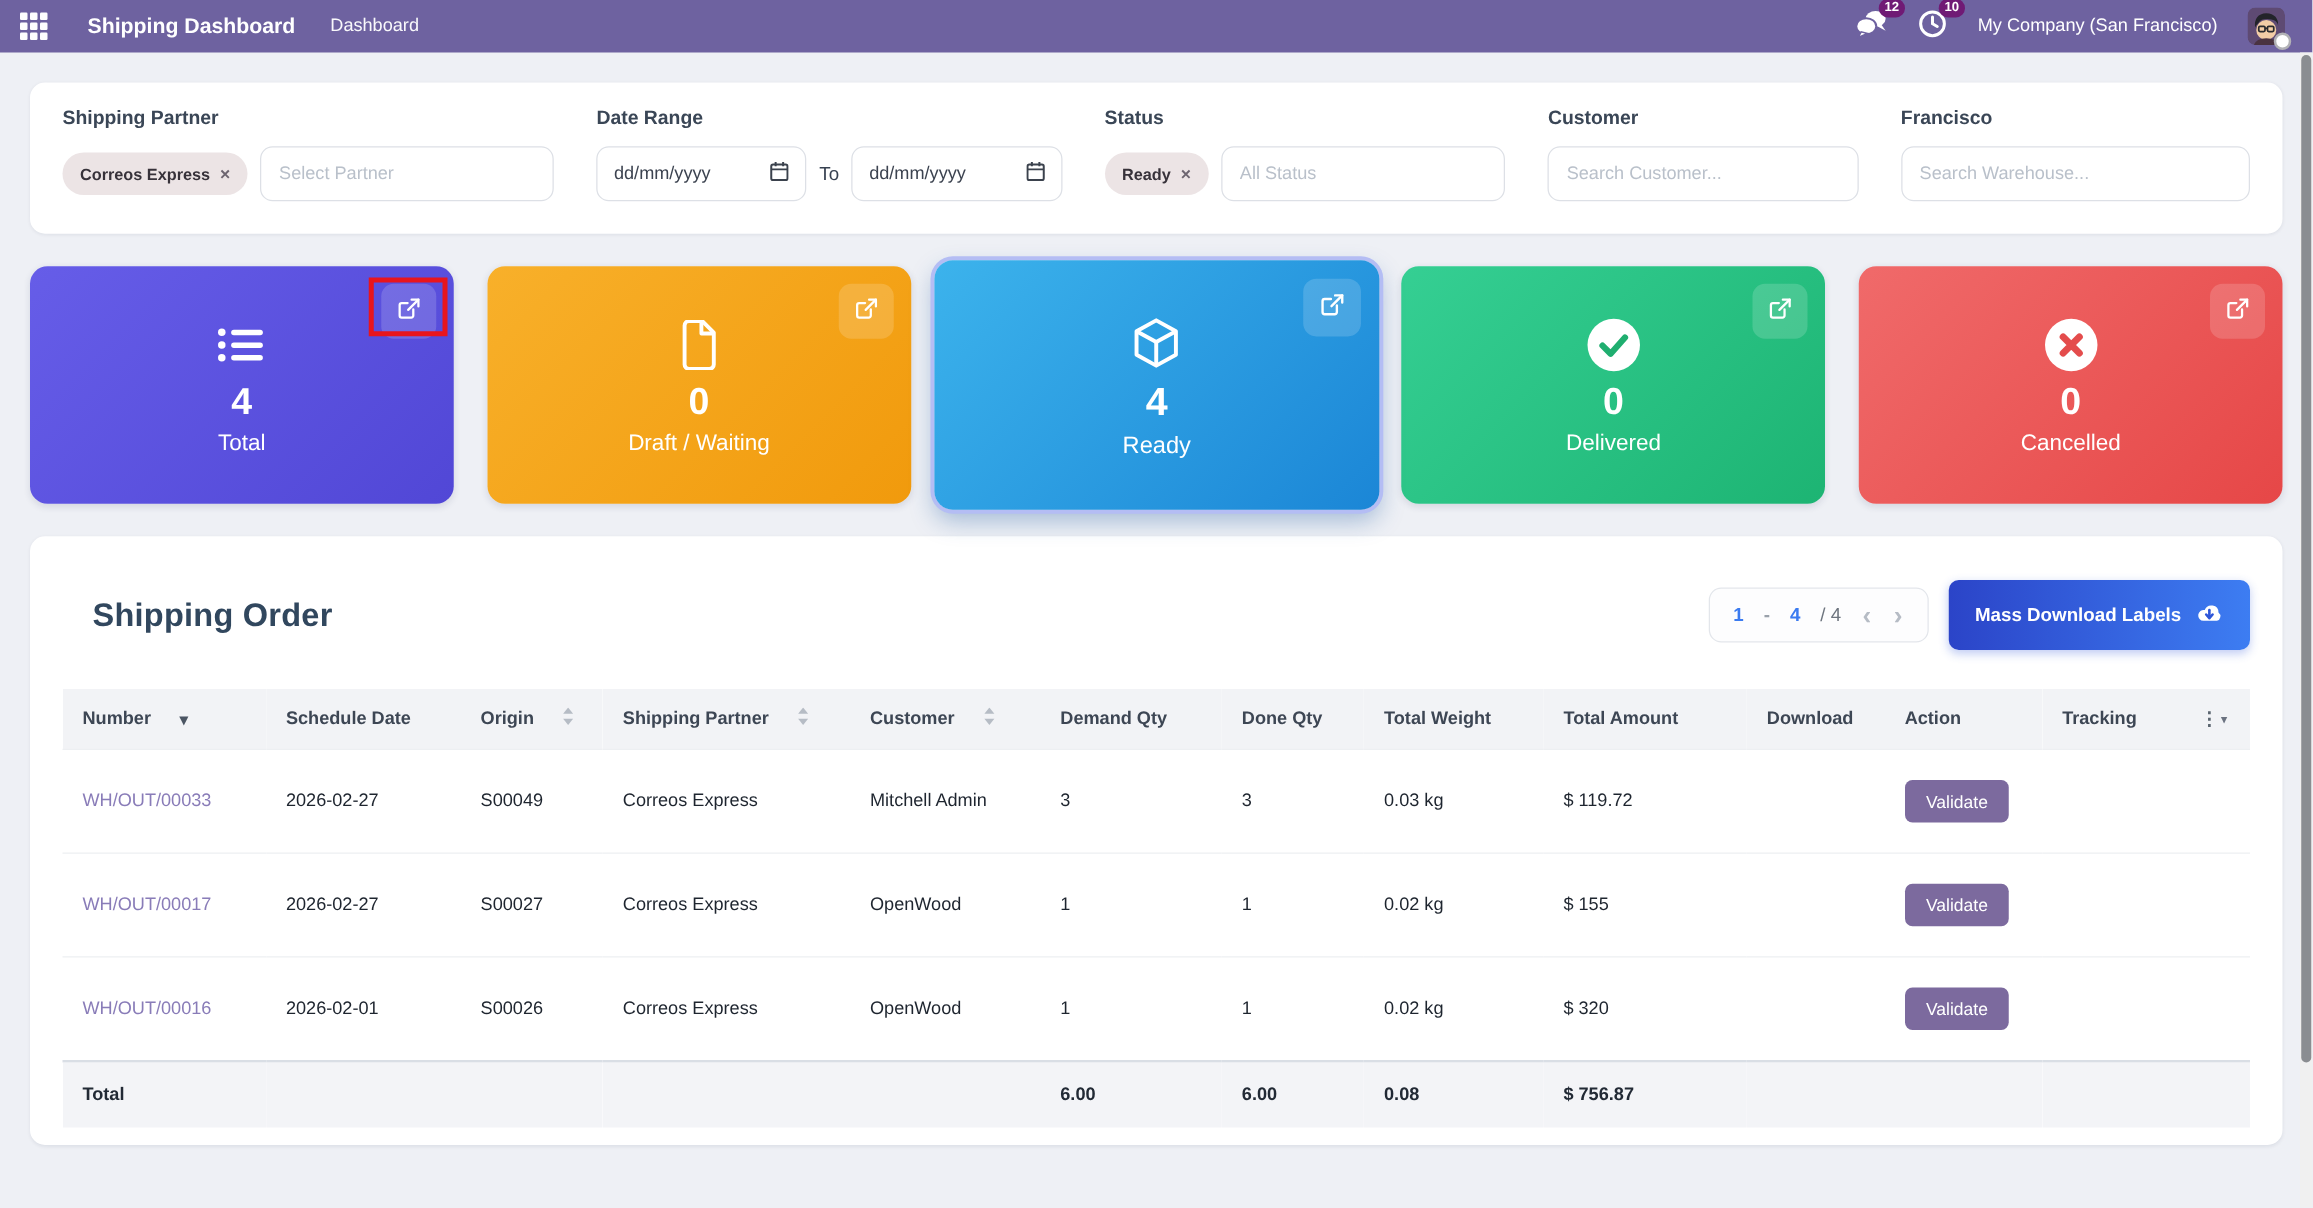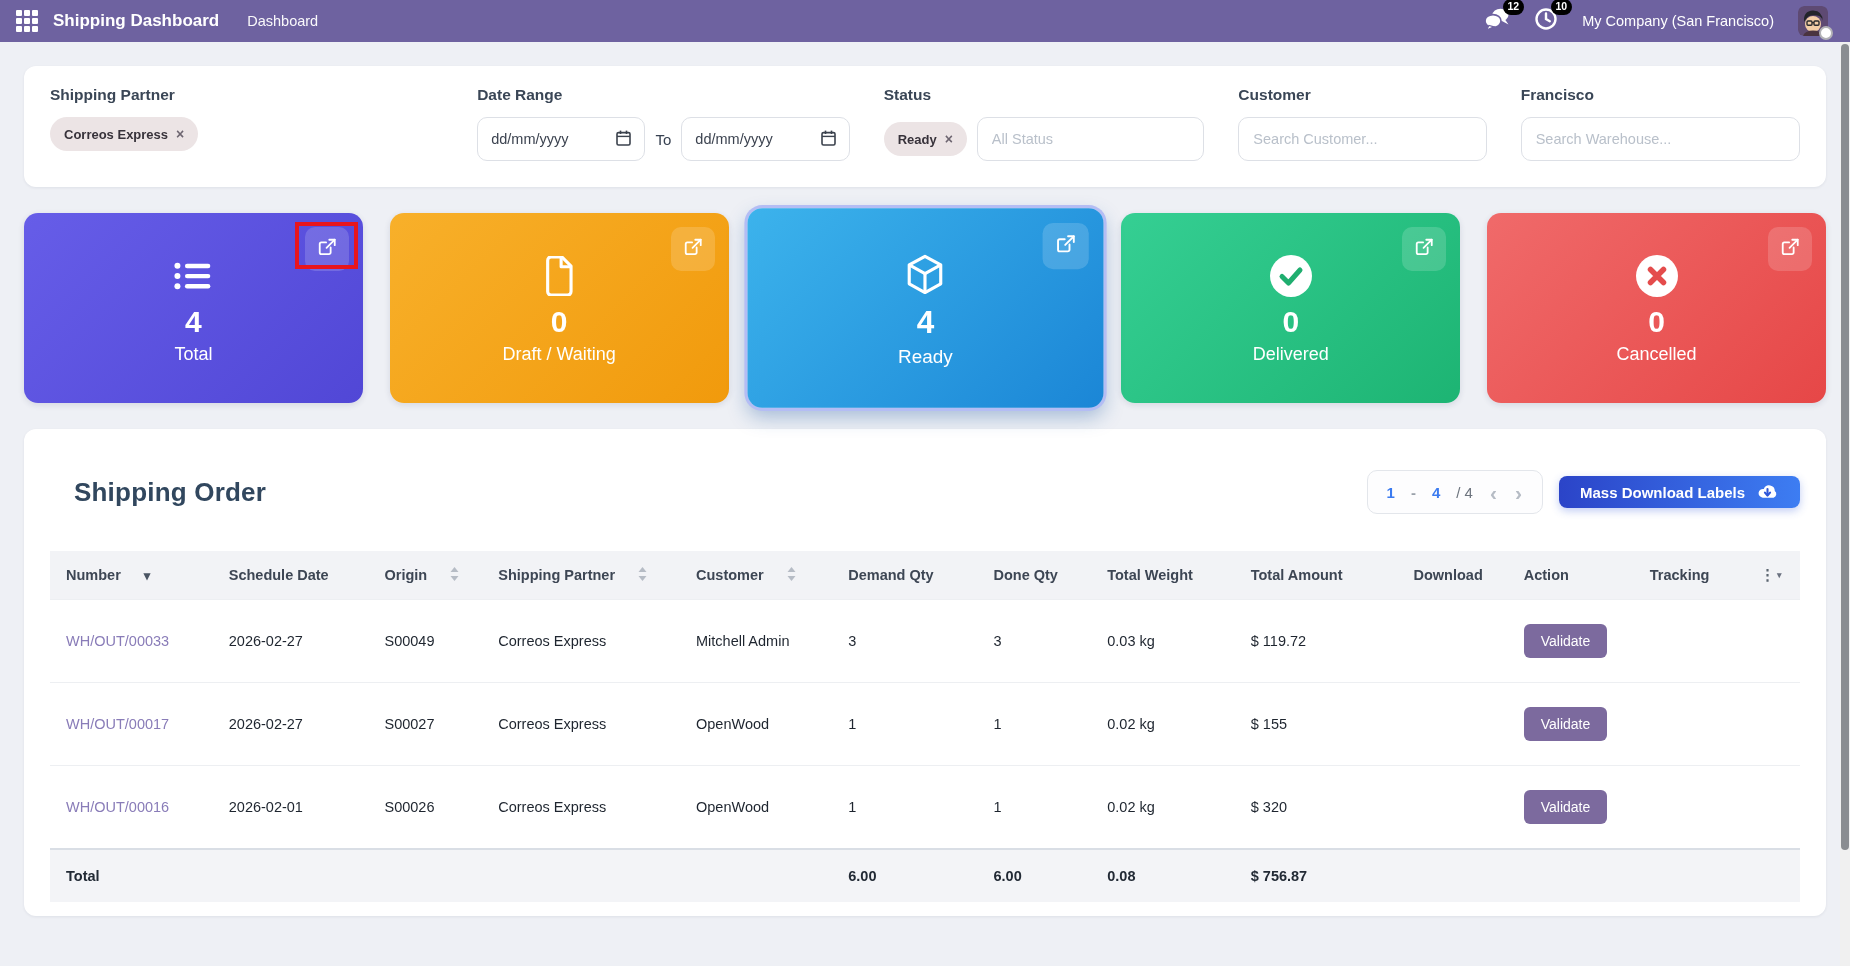--- a/index.html
+++ b/index.html
@@ -8,25 +8,25 @@
     width:1850px; height:966px;
     background:#eef0f5;
     font-family:"Liberation Sans", sans-serif;
     overflow:hidden; position:relative;
   }
 
   
   .topbar { height:42px; background:#6e62a0; display:flex; align-items:center; padding:0 16px; color:#fff; }
   .apps-btn { width:22px; height:22px; display:grid; grid-template-columns:repeat(3,5.5px); grid-template-rows:repeat(3,5.5px); gap:2.5px; cursor:pointer; }
   .apps-btn span { background:#fff; border-radius:1px; }
-  .tb-title { font-size:17px; font-weight:bold; margin-left:15px; white-space:nowrap; }
+  .tb-title { font-size:17px; font-weight:bold; margin-left:32px; white-space:nowrap; }
   .tb-menu { font-size:14.5px; margin-left:28px; cursor:pointer; opacity:.96; }
   .tb-right { margin-left:auto; display:flex; align-items:center; gap:24px; }
   .icon-badge { position:relative; cursor:pointer; display:flex; }
-  .badge { position:absolute; top:-8px; right:-14px; background:#000000; color:#fff; font-size:10.5px; font-weight:bold; padding:2px 5px; border-radius:9px; line-height:1.1; }
+  .badge { position:absolute; top:-8px; right:-14px; background:#701a75; color:#fff; font-size:10.5px; font-weight:bold; padding:2px 5px; border-radius:9px; line-height:1.1; }
   .tb-company { font-size:14.5px; white-space:nowrap; cursor:pointer; }
   .avatar { position:relative; width:30px; height:30px; cursor:pointer; margin-right:6px; }
   .avatar svg { display:block; border-radius:6px; }
   .status-dot { position:absolute; right:-5px; bottom:-4px; width:14px; height:14px; border-radius:50%; background:#fff; border:2.5px solid #b2b2b6; }
 
   
   .filters { margin:24px 24px 0; background:#fff; border-radius:12px; box-shadow:0 1px 3px rgba(20,30,60,.07); padding:20px 26px 26px; display:flex; gap:34px; }
   .fgroup { display:flex; flex-direction:column; gap:13px; min-width:0; }
   .fg-sp { flex:1.9; } .fg-date { flex:1.8; } .fg-status { flex:1.55; } .fg-cust { flex:1.2; } .fg-wh { flex:1.35; }
   .flabel { font-size:15.5px; font-weight:bold; color:#3a4656; }
@@ -56,21 +56,21 @@
   
   .orders { margin:26px 24px 32px; background:#fff; border-radius:12px; box-shadow:0 1px 3px rgba(20,30,60,.07); padding:26px 26px 14px; }
   .orders-head { display:flex; align-items:center; }
   .orders-title { font-size:26px; font-weight:800; color:#31475e; letter-spacing:.2px;margin-left:24px; }
   .orders-right { margin-left:auto; display:flex; align-items:center; gap:16px; }
   .pager { display:flex; align-items:center; gap:16px; height:44px; padding:0 19px; border:1px solid #e3e6eb; border-radius:10px; background:#fdfdfe; font-size:15px; font-weight:bold; }
   .pager .num { color:#3b7bf0; cursor:pointer; }
   .pager .sep { color:#9aa1aa; }
   .pager .of  { color:#6d747e; font-weight:normal; }
   .pager .chev { color:#b6bcc5; font-size:21px; line-height:1; cursor:pointer; padding:0 1px; }
-  .mass-btn { display:flex; align-items:center; gap:11px; height:32px; padding:0 21px; border:none; border-radius:8px; background:linear-gradient(90deg,#2b44c8,#3d7df2); color:#fff; font-size:15px; font-weight:bold; cursor:pointer; box-shadow:0 3px 8px rgba(50,90,220,.3); font-family:inherit; }
+  .mass-btn { display:flex; align-items:center; gap:11px; height:56px; padding:0 21px; border:none; border-radius:8px; background:linear-gradient(90deg,#2b44c8,#3d7df2); color:#fff; font-size:15px; font-weight:bold; cursor:pointer; box-shadow:0 3px 8px rgba(50,90,220,.3); font-family:inherit; }
 
   table.orders-table { width:100%; border-collapse:collapse; margin-top:22px; table-layout:fixed; }
   .orders-table th { background:#f2f3f6; text-align:left; padding:15px 16px; font-size:14.5px; color:#3d4654; white-space:nowrap; overflow:hidden; }
   .orders-table th .hwrap { display:inline-flex; align-items:center; gap:23px; }
   .caret { color:#4b5563; font-size:13px; }
   .orders-table td { padding:24px 16px; font-size:14.5px; color:#1e252f; border-top:1px solid #edeff2; white-space:nowrap; overflow:hidden; }
   a.order-link { color:#897cb8; text-decoration:none; cursor:pointer; }
   .validate-btn { background:#7c6a9e; color:#fff; border:none; border-radius:6px; padding:9px 17px; font-size:14px; cursor:pointer; font-family:inherit; }
   .orders-table tfoot td { background:#f3f4f7; border-top:2px solid #d9dee5; font-weight:bold; padding:18px 16px; color:#222a35; }
   .opt-icon { color:#5b6570; font-size:15px; font-weight:bold; cursor:pointer; display:inline-flex; align-items:center; gap:2px; }
@@ -136,20 +136,21 @@
 </header>
 
 <section class="filters">
   <div class="fgroup fg-sp">
     <div class="flabel">Shipping Partner</div>
     <div class="frow">
       <span class="tag">
         <span>Correos Express</span>
         <span class="x">×</span>
       </span>
+      <input class="finput" placeholder="Select Partner" style="">
     </div>
   </div>
 
   <div class="fgroup fg-date">
     <div class="flabel">Date Range</div>
     <div class="frow">
       <div class="datebox">
         <span class="dval">dd/mm/yyyy</span>
         <span>
           <svg width="15" height="16" viewBox="0 0 15 16">

